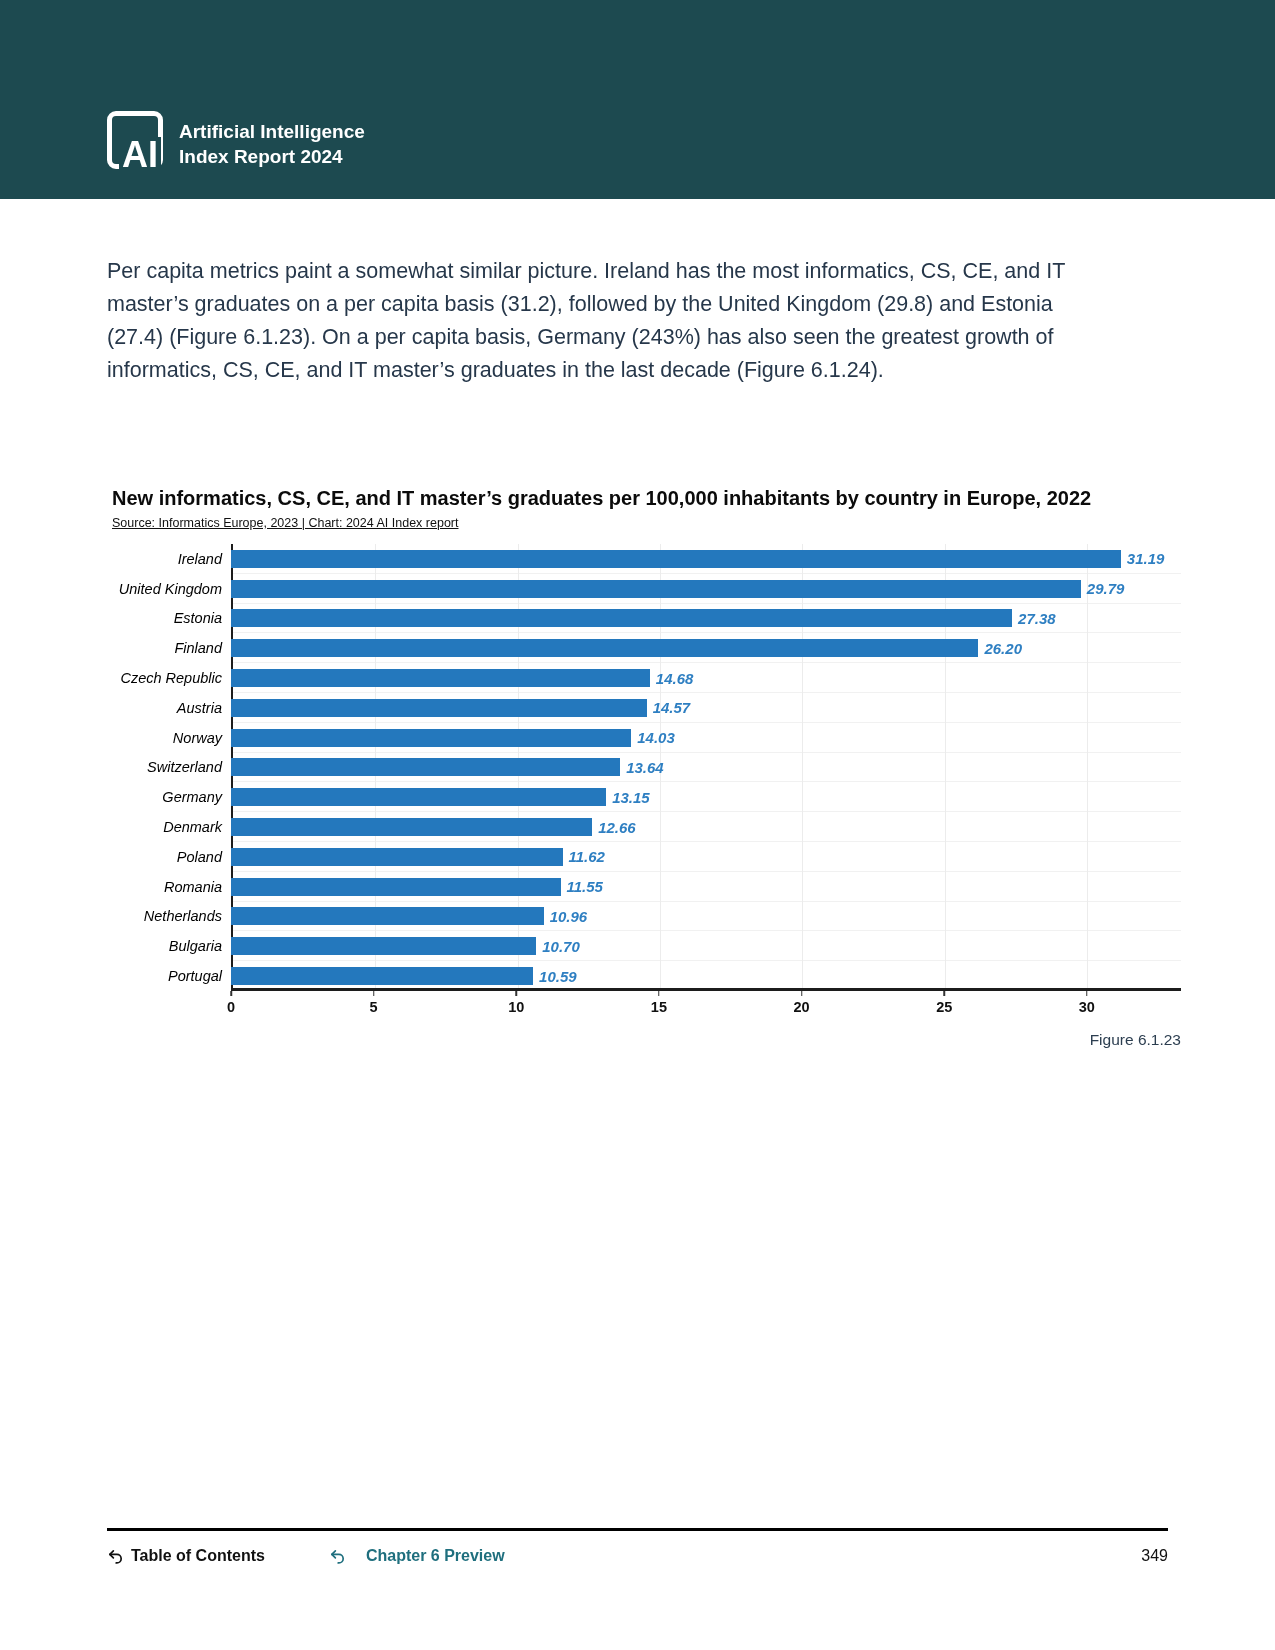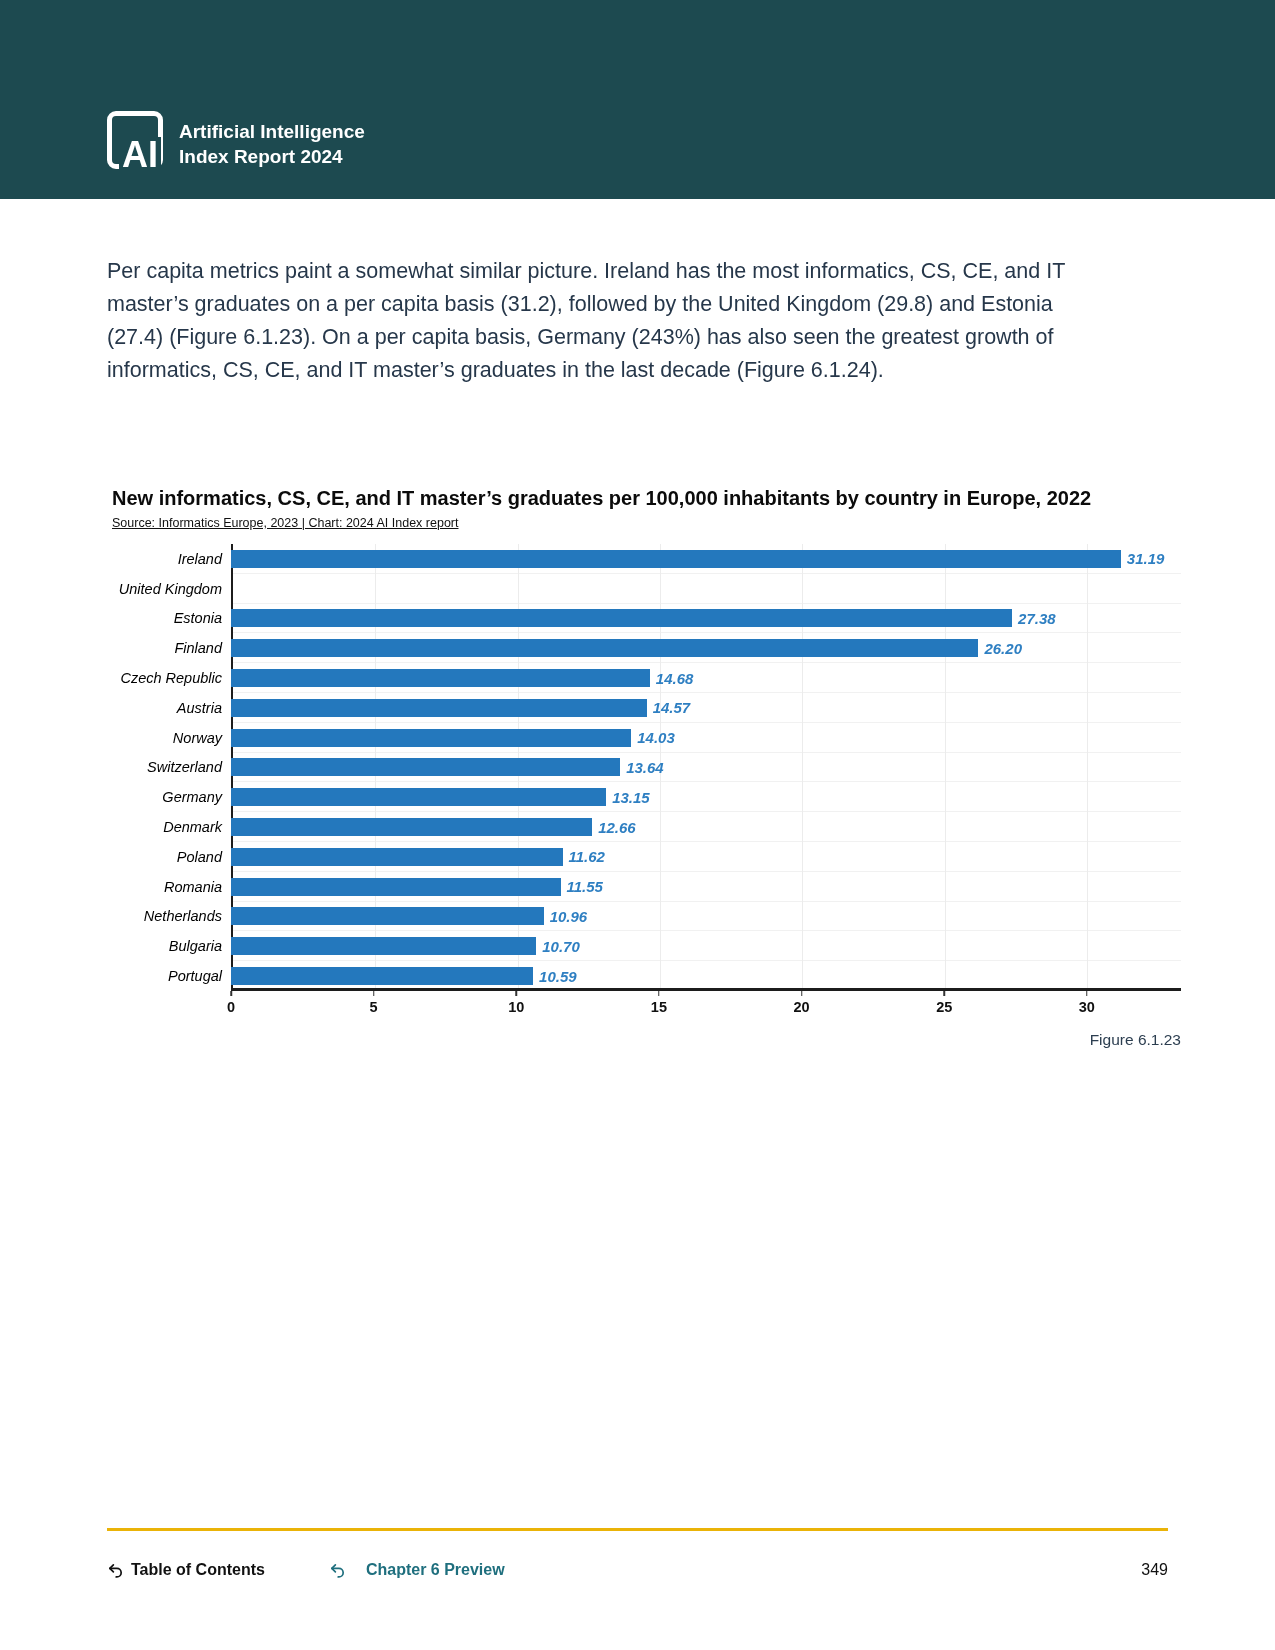--- a/index.html
+++ b/index.html
@@ -55,21 +55,21 @@
   .xtick {
     position:absolute; top:8px; transform:translateX(-50%);
     font-size:14.5px; font-weight:600; color:#111111;
   }
   .xlabel { margin-left:119px; width:950px; text-align:center; font-size:14.5px; color:#111111; margin-top:4px; }
   .fig-caption { margin-top:12px; text-align:right; font-size:15.5px; color:#2c3e50; }
 
   
   .ftr {
     position:absolute; left:107px; right:107px; top:1528px;
-    border-top:3px solid #eab308; padding-top:30px;
+    border-top:3px solid #000000; padding-top:16px;
     display:flex; align-items:center; font-size:16px; font-weight:700;
   }
   .ftr-link { display:flex; align-items:center; gap:7px; cursor:pointer; text-decoration:none; }
   .toc-link { color:#111111; }
   .preview-link { color:#1f6f7e; margin-left:64px;gap:20px; }
   .ftr-icon { width:17px; height:17px; display:inline-block; }
   .page-num { margin-left:auto; font-weight:500; color:#111111; }
 </style>
 </head>
 <body>
@@ -106,20 +106,24 @@
       <div class="bar-rows" id="bar-rows">
           <div class="bar-row">
             <div class="bar-cat">Ireland</div>
             <div class="bar-track">
               <div class="bar" style="width: 93.6637%; background: rgb(36, 120, 189);"></div>
               <span class="bar-val" style="left: calc(93.6637% + 6px);">31.19</span>
             </div>
           </div>
           <div class="bar-row">
             <div class="bar-cat">United Kingdom</div>
+            <div class="bar-track">
+              <div class="bar" style="width: 89.4595%; background: rgb(36, 120, 189);"></div>
+              <span class="bar-val" style="left: calc(89.4595% + 6px);">29.79</span>
+            </div>
           </div>
           <div class="bar-row">
             <div class="bar-cat">Estonia</div>
             <div class="bar-track">
               <div class="bar" style="width: 82.2222%; background: rgb(36, 120, 189);"></div>
               <span class="bar-val" style="left: calc(82.2222% + 6px);">27.38</span>
             </div>
           </div>
           <div class="bar-row">
             <div class="bar-cat">Finland</div>

